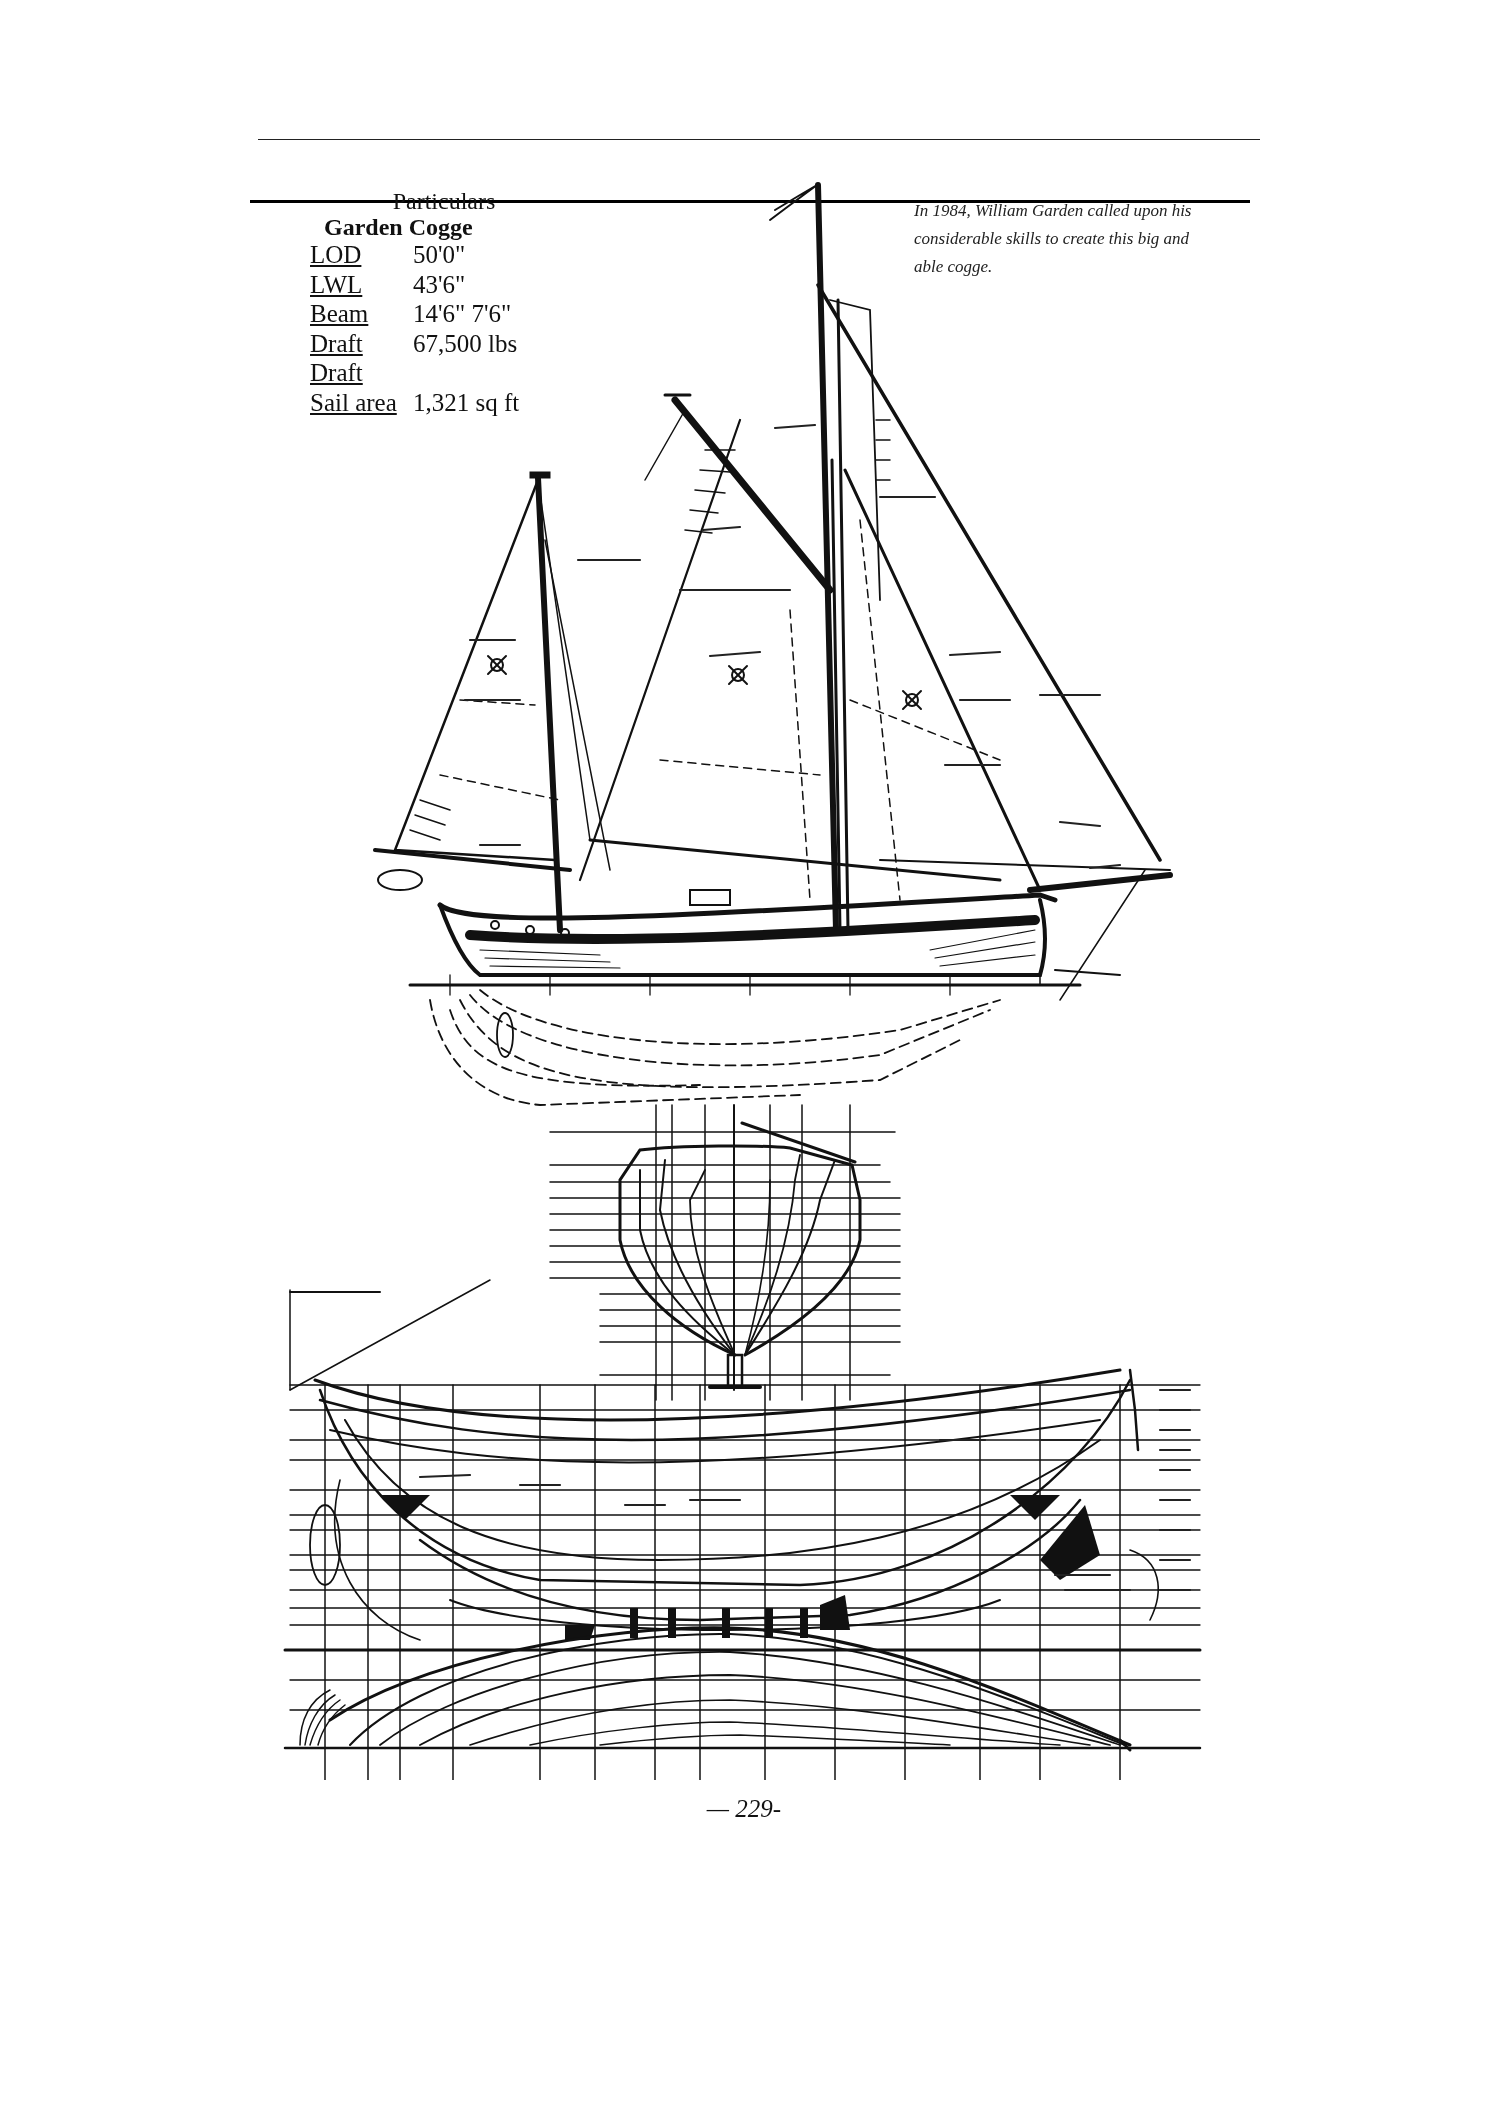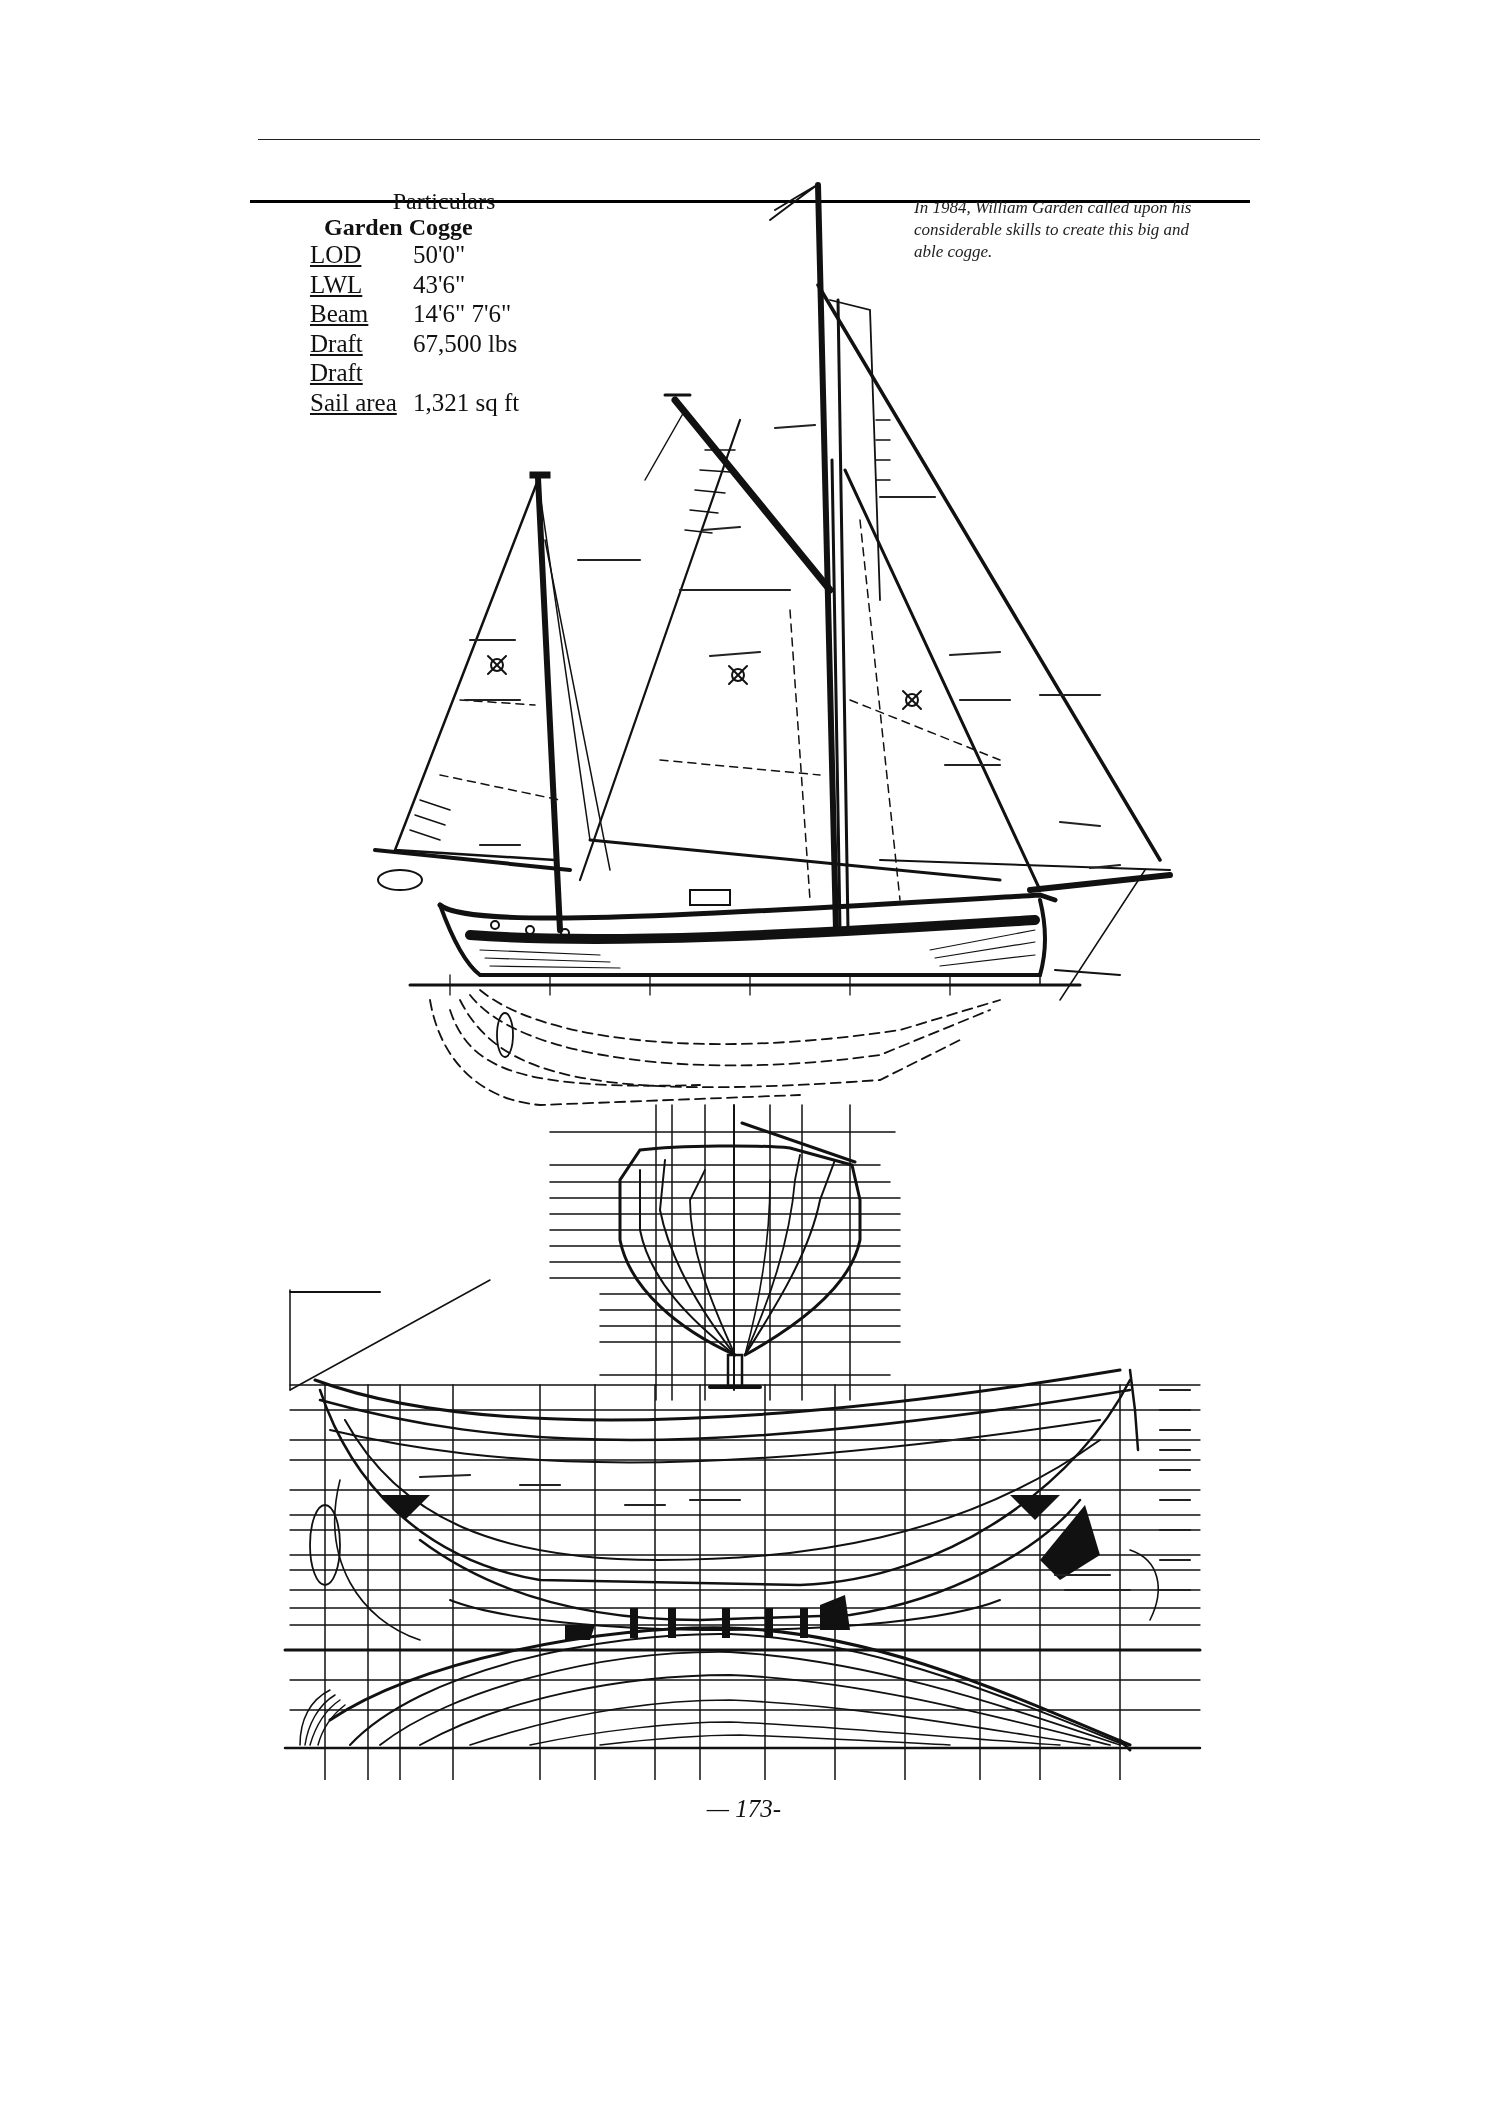--- a/index.html
+++ b/index.html
@@ -10,21 +10,21 @@
   .rule-thick { position: absolute; left: 250px; top: 200px; width: 1000px; height: 0;
                 border-top: 3px solid #000; }
   .particulars { position: absolute; left: 310px; top: 188px; width: 240px; }
   .particulars .title { text-align: center; font-weight: normal; font-size: 24px; line-height: 26px;
                         position: relative; left: 14px; }
   .particulars .subtitle { text-align: left; font-weight: bold; font-size: 24px; line-height: 26px;
                            position: relative; left: 14px; }
   .spec-row { display: flex; font-size: 25px; line-height: 29.5px; }
   .spec-row .label { width: 103px; text-decoration: underline; }
   .caption { position: absolute; left: 914px; top: 197px; width: 300px;
-             font-style: italic; font-size: 17px; line-height: 22px; color: #222; }
+             font-style: italic; font-size: 17px; line-height: 28px; color: #222; }
   .figure { position: absolute; left: 270px; top: 170px; width: 960px; height: 1610px; }
   .figure svg { width: 100%; height: 100%; }
   .page-number { position: absolute; left: 0; width: 1488px; top: 1795px; text-align: center;
                  font-style: italic; font-size: 25px; }
 </style>
 </head>
 <body>
 
 <div class="rule-top"></div>
 <div class="rule-thick"></div>
@@ -334,13 +334,13 @@
         <path d="M300 1745 C300 1720 310 1700 330 1690"></path>
         <path d="M305 1745 C308 1725 318 1705 335 1695"></path>
         <path d="M310 1745 C315 1728 325 1710 340 1700"></path>
         <path d="M318 1745 C322 1730 332 1715 345 1705"></path>
       </g>
       <line x1="1120" y1="1740" x2="1130" y2="1750" stroke-width="3"></line>
     </g>
   </svg>
 </div>
 
-<div class="page-number">— 173-</div>
+<div class="page-number">— 229-</div>
 
 </body></html>

